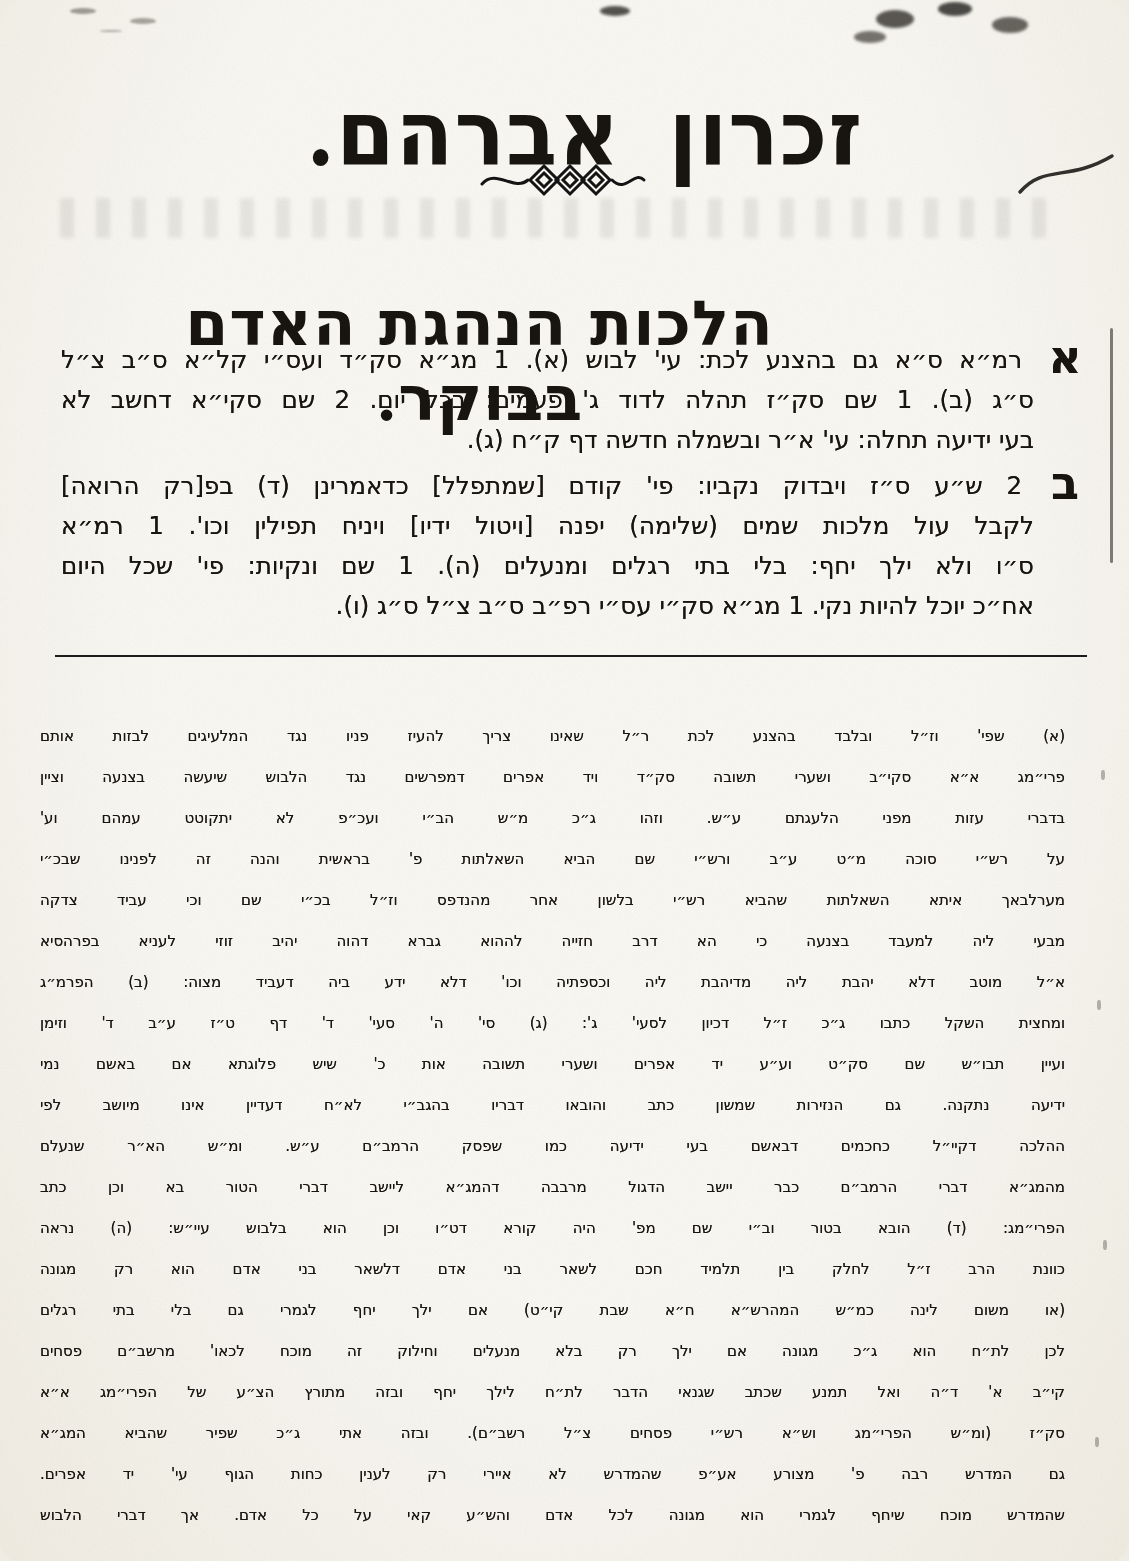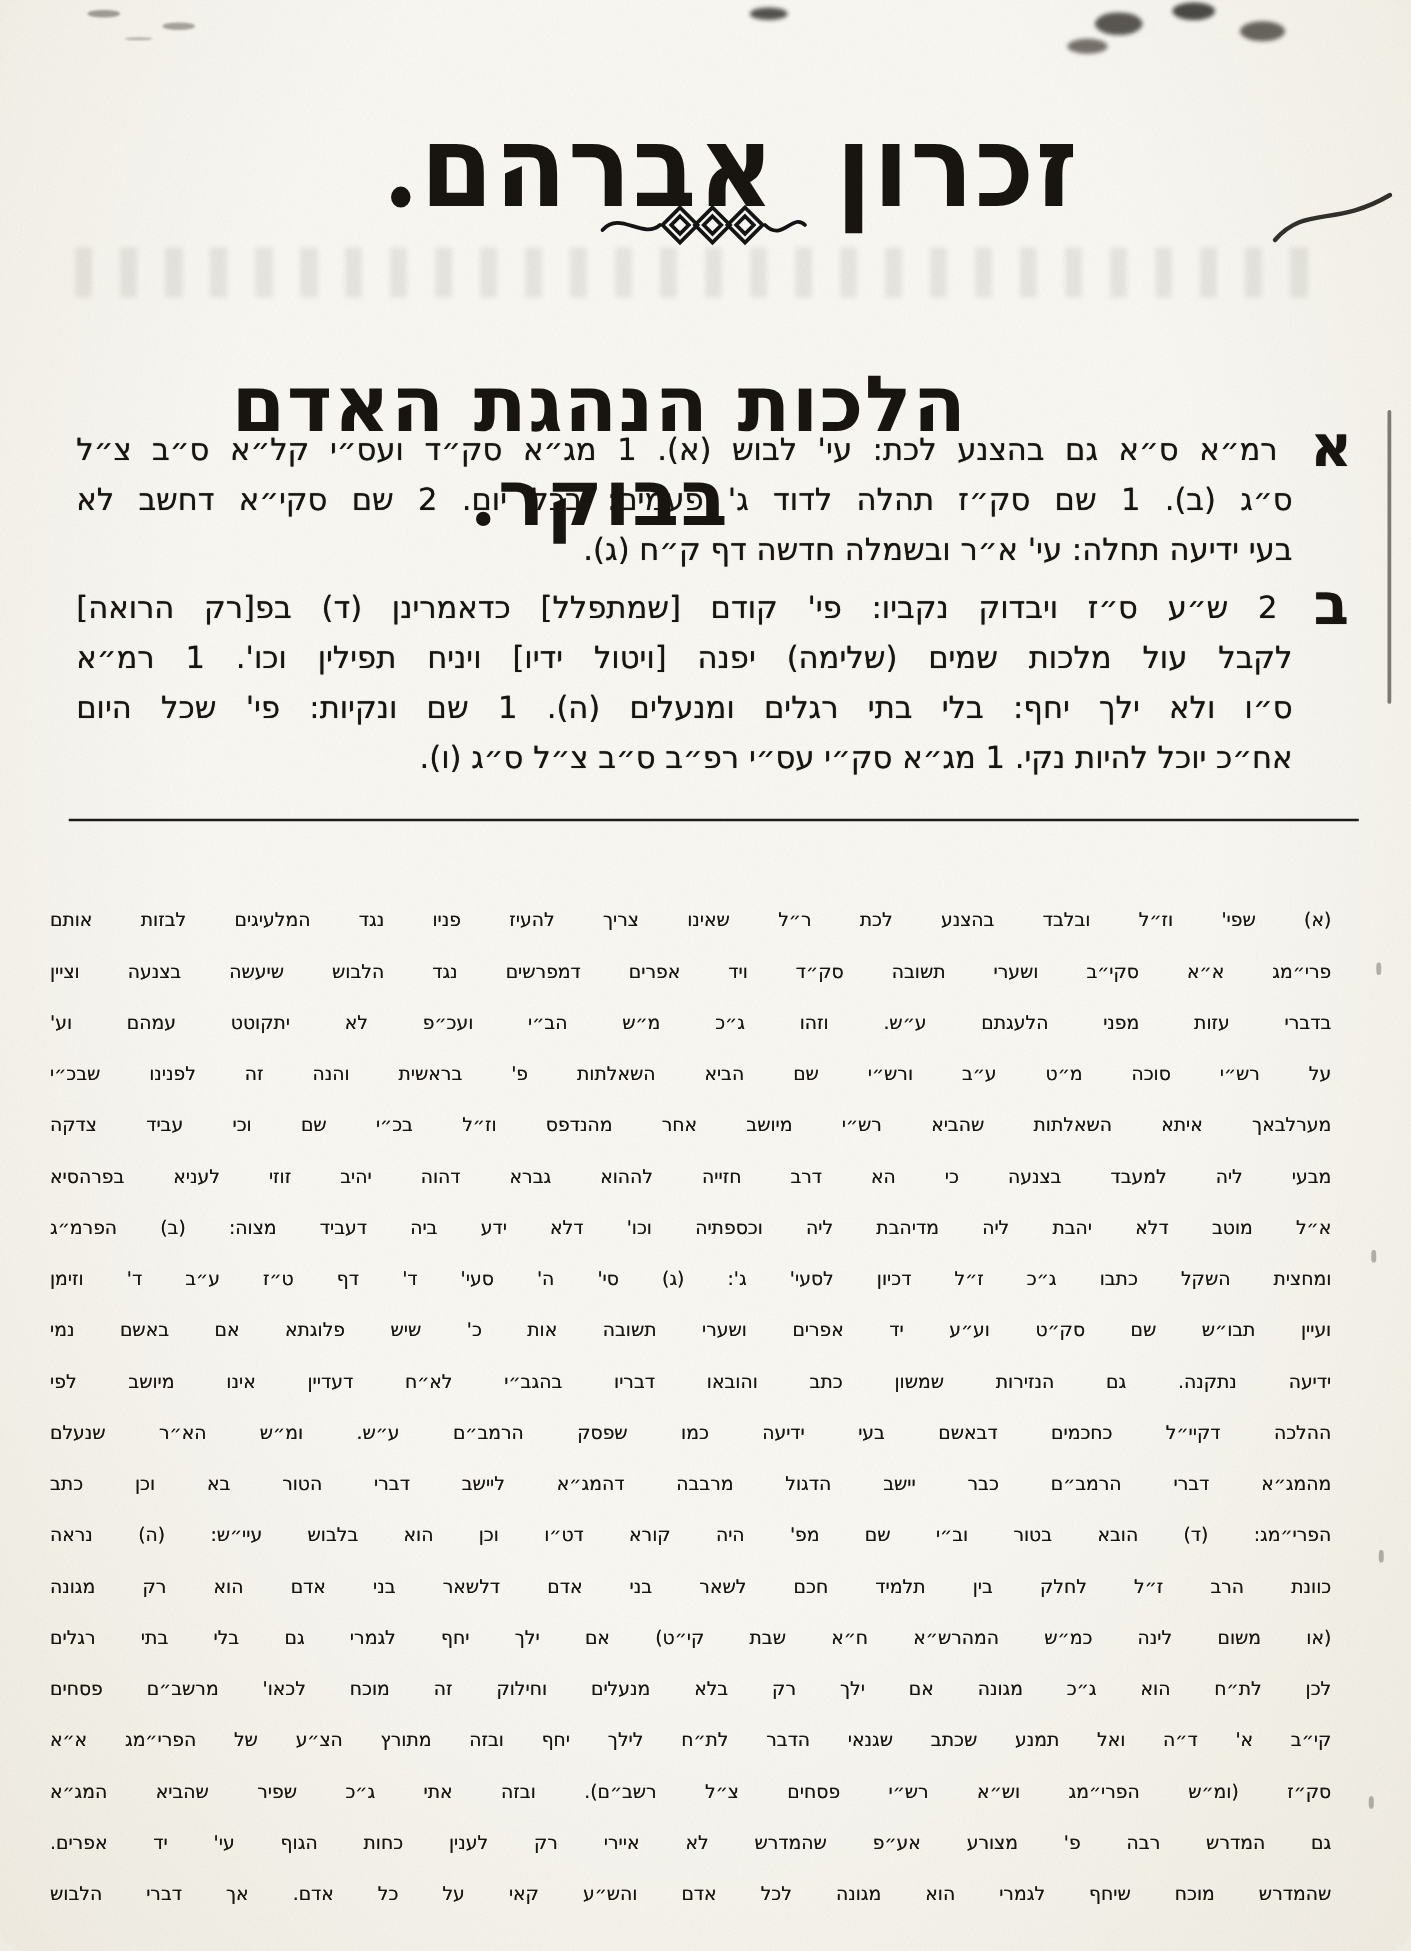--- a/index.html
+++ b/index.html
@@ -118,21 +118,21 @@
     </div>
   </section>
 
   <div class="rule"></div>
 
   <section class="commentary">
     <div class="cline">(א) שפי' וז״ל ובלבד בהצנע לכת ר״ל שאינו צריך להעיז פניו נגד המלעיגים לבזות אותם</div>
     <div class="cline">פרי״מג א״א סקי״ב ושערי תשובה סק״ד ויד אפרים דמפרשים נגד הלבוש שיעשה בצנעה וציין</div>
     <div class="cline">בדברי עזות מפני הלעגתם ע״ש. וזהו ג״כ מ״ש הב״י ועכ״פ לא יתקוטט עמהם וע'</div>
     <div class="cline">על רש״י סוכה מ״ט ע״ב ורש״י שם הביא השאלתות פ' בראשית והנה זה לפנינו שבכ״י</div>
-    <div class="cline">מערלבאך איתא השאלתות שהביא רש״י מיושב אחר מהנדפס וז״ל בכ״י שם וכי עביד צדקה</div>
+    <div class="cline">מערלבאך איתא השאלתות שהביא רש״י בלשון אחר מהנדפס וז״ל בכ״י שם וכי עביד צדקה</div>
     <div class="cline">מבעי ליה למעבד בצנעה כי הא דרב חזייה לההוא גברא דהוה יהיב זוזי לעניא בפרהסיא</div>
     <div class="cline">א״ל מוטב דלא יהבת ליה מדיהבת ליה וכספתיה וכו' דלא ידע ביה דעביד מצוה: (ב) הפרמ״ג</div>
     <div class="cline">ומחצית השקל כתבו ג״כ ז״ל דכיון לסעי' ג': (ג) סי' ה' סעי' ד' דף ט״ז ע״ב ד' וזימן</div>
     <div class="cline">ועיין תבו״ש שם סק״ט וע״ע יד אפרים ושערי תשובה אות כ' שיש פלוגתא אם באשם נמי</div>
     <div class="cline">ידיעה נתקנה. גם הנזירות שמשון כתב והובאו דבריו בהגב״י לא״ח דעדיין אינו מיושב לפי</div>
     <div class="cline">ההלכה דקיי״ל כחכמים דבאשם בעי ידיעה כמו שפסק הרמב״ם ע״ש. ומ״ש הא״ר שנעלם</div>
     <div class="cline">מהמג״א דברי הרמב״ם כבר יישב הדגול מרבבה דהמג״א ליישב דברי הטור בא וכן כתב</div>
     <div class="cline">הפרי״מג: (ד) הובא בטור וב״י שם מפ' היה קורא דט״ו וכן הוא בלבוש עיי״ש: (ה) נראה</div>
     <div class="cline">כוונת הרב ז״ל לחלק בין תלמיד חכם לשאר בני אדם דלשאר בני אדם הוא רק מגונה</div>
     <div class="cline">(או משום לינה כמ״ש המהרש״א ח״א שבת קי״ט) אם ילך יחף לגמרי גם בלי בתי רגלים</div>

